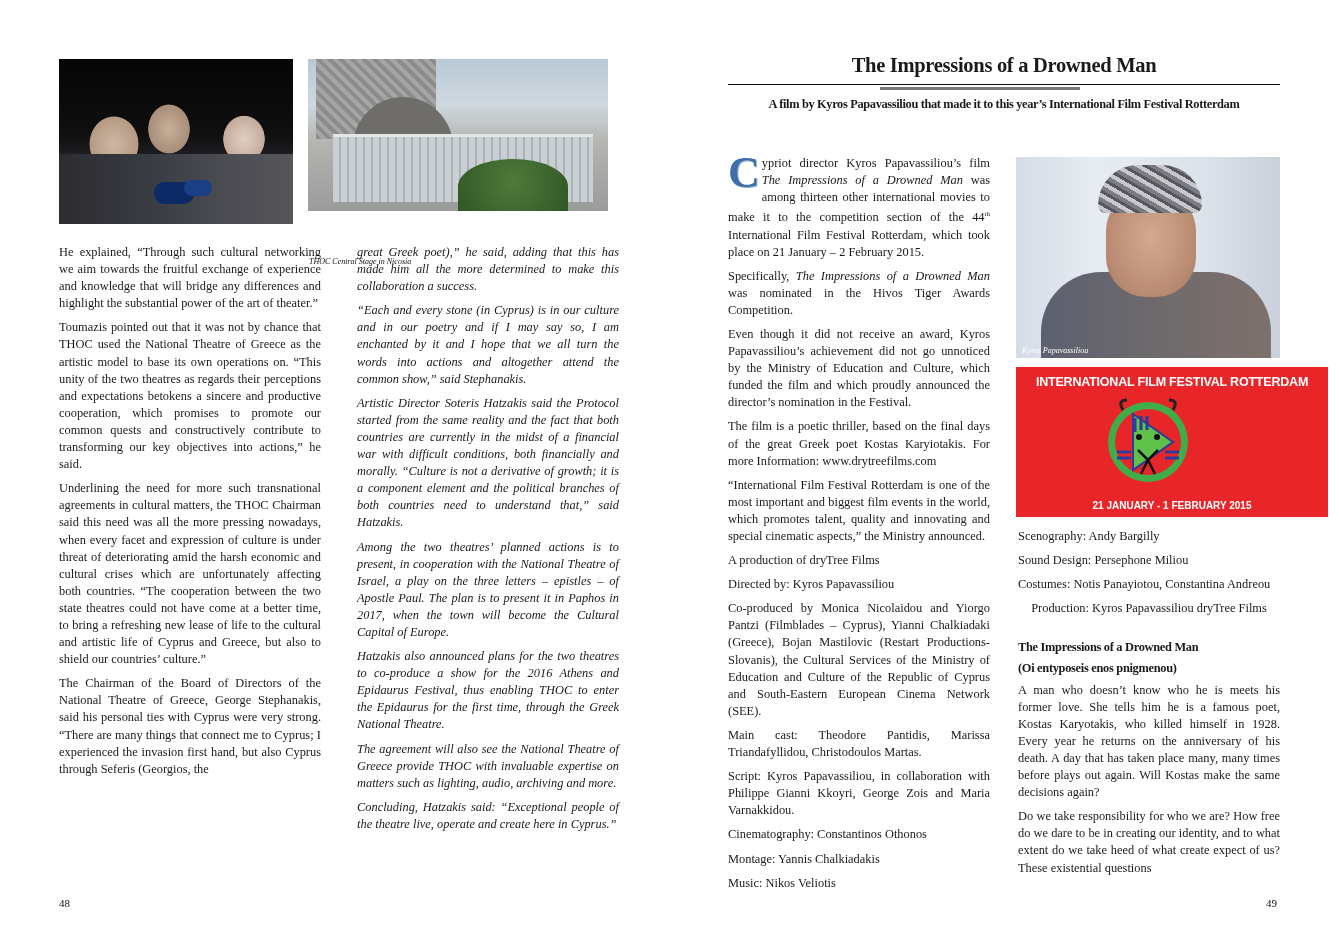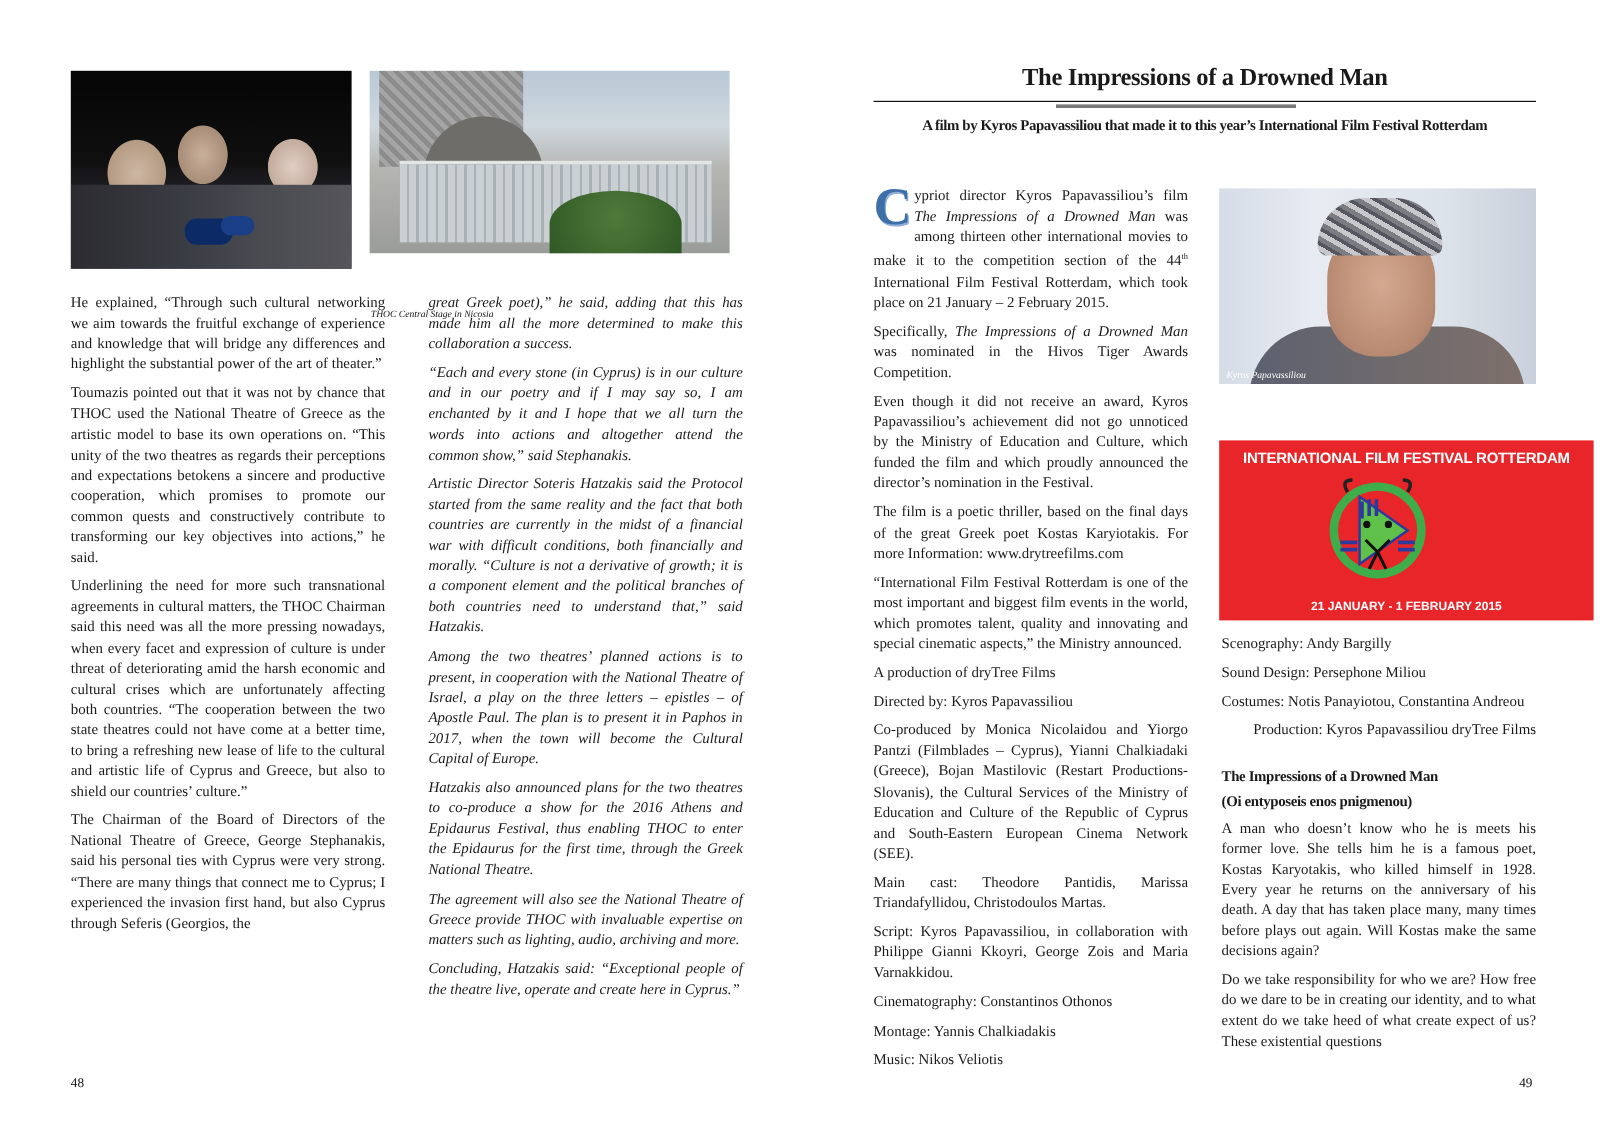--- a/index.html
+++ b/index.html
@@ -24,21 +24,21 @@
   
   #photo2 { left: 308px; top: 59px; width: 300px; height: 152px;
     background: linear-gradient(180deg, #b9c9d6 0%, #cfd8de 30%, #b4b4b0 55%, #9a9c9a 100%); }
   #photo2 .tower { position:absolute; left:8px; top:0; width:120px; height:80px; background: repeating-linear-gradient(45deg,#8c8c8c 0 4px,#a5a5a5 4px 8px); }
   #photo2 .dome { position:absolute; left:45px; top:38px; width:100px; height:50px; border-radius:50px 50px 0 0; background:#6f6d6a; }
   #photo2 .glass { position:absolute; left:25px; top:75px; width:260px; height:65px;
     background: repeating-linear-gradient(90deg,#c9cfd2 0 6px,#a9b2b7 6px 8px); border-top:3px solid #e3e6e7; }
   #photo2 .tree { position:absolute; left:150px; top:100px; width:110px; height:55px; border-radius:50% 50% 0 0; background:radial-gradient(circle at 50% 40%,#4f7a3a,#2f5725); }
 
   
-  #photo3 { left: 1016px; top: 157px; width: 264px; height: 163px;
+  #photo3 { left: 1016px; top: 157px; width: 264px; height: 201px;
     background: linear-gradient(90deg,#d5dce6 0%,#e7ebf2 30%,#dde3ea 70%,#c9d0db 100%); }
   #photo3 .head { position:absolute; left:90px; top:30px; width:90px; height:110px; border-radius:45px 45px 40px 40px; background: radial-gradient(ellipse at 50% 45%,#d4a990 0%,#b98a72 70%,#9c7260 100%); }
   #photo3 .cap { position:absolute; left:82px; top:8px; width:104px; height:48px; border-radius:50px 50px 10px 10px; background: repeating-linear-gradient(30deg,#7b7b82 0 4px,#c8c8cc 4px 8px,#565660 8px 11px); }
   #photo3 .body { position:absolute; left:25px; top:115px; width:230px; height:90px; border-radius:60px 60px 0 0; background: linear-gradient(90deg,#5c6070 0%,#6e6a6c 50%,#7e706c 100%); }
   #photo3 .cap-text { position:absolute; left:6px; bottom:3px; font-style:italic; font-size:8px; color:#fff; }
 
   
   #poster { left: 1016px; top: 367px; width: 312px; height: 150px; background:#e8262a; }
   #poster .t1 { position:absolute; left:0; right:0; top:8px; text-align:center; color:#fff; font-family:"Liberation Sans", sans-serif; font-weight:bold; font-size:12.5px; letter-spacing:-0.2px; }
   #poster .t2 { position:absolute; left:0; right:0; bottom:6px; text-align:center; color:#fff; font-family:"Liberation Sans", sans-serif; font-weight:bold; font-size:10px; }
@@ -133,20 +133,20 @@
     <circle cx="36" cy="45" r="3" fill="#111"></circle>
     <circle cx="54" cy="45" r="3" fill="#111"></circle>
   </svg>
   <div class="t2">21 JANUARY - 1 FEBRUARY 2015</div>
 </div>
 
 <div class="col" style="left:1018px; top:528px; width:262px;">
   <p style="text-align:left;">Scenography: Andy Bargilly</p>
   <p style="text-align:left;">Sound Design: Persephone Miliou</p>
   <p style="text-align:left;">Costumes: Notis Panayiotou, Constantina Andreou</p>
-  <p style="text-align:right; margin-bottom:22px;">Production: Kyros Papavassiliou dryTree Films</p>
+  <p style="text-align:center; margin-bottom:22px;">Production: Kyros Papavassiliou dryTree Films</p>
   <div class="bold-h">The Impressions of a Drowned Man</div>
   <div class="bold-h">(Oi entyposeis enos pnigmenou)</div>
   <p>A man who doesn’t know who he is meets his former love. She tells him he is a famous poet, Kostas Karyotakis, who killed himself in 1928. Every year he returns on the anniversary of his death. A day that has taken place many, many times before plays out again. Will Kostas make the same decisions again?</p>
   <p>Do we take responsibility for who we are? How free do we dare to be in creating our identity, and to what extent do we take heed of what create expect of us? These existential questions</p>
 </div>
 
 <div class="pagenum" style="left:1266px;">49</div>
 
 </body></html>

